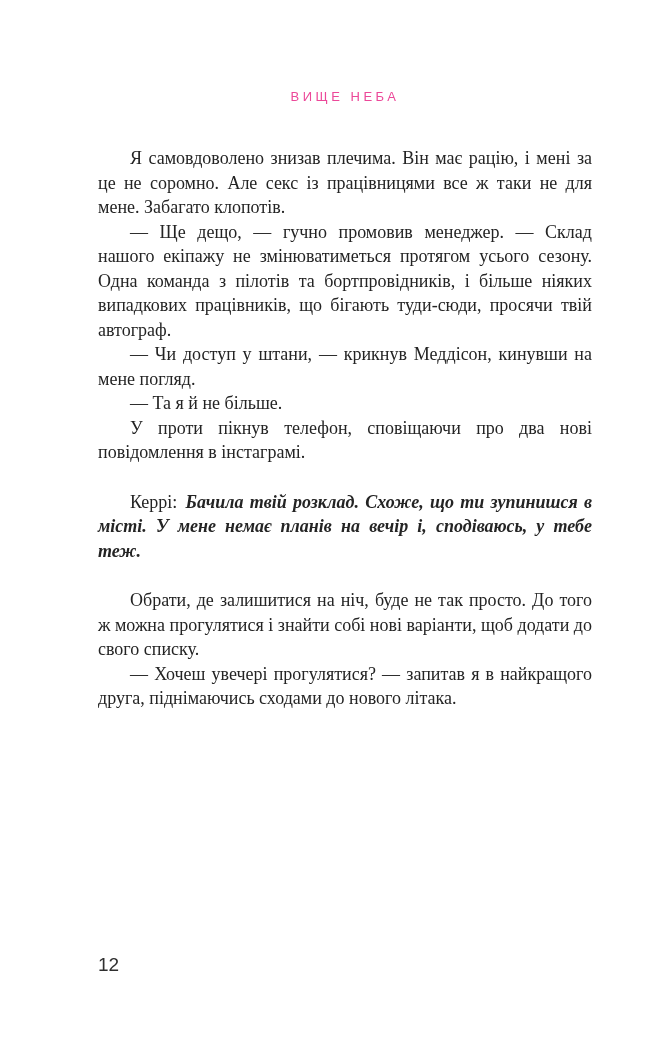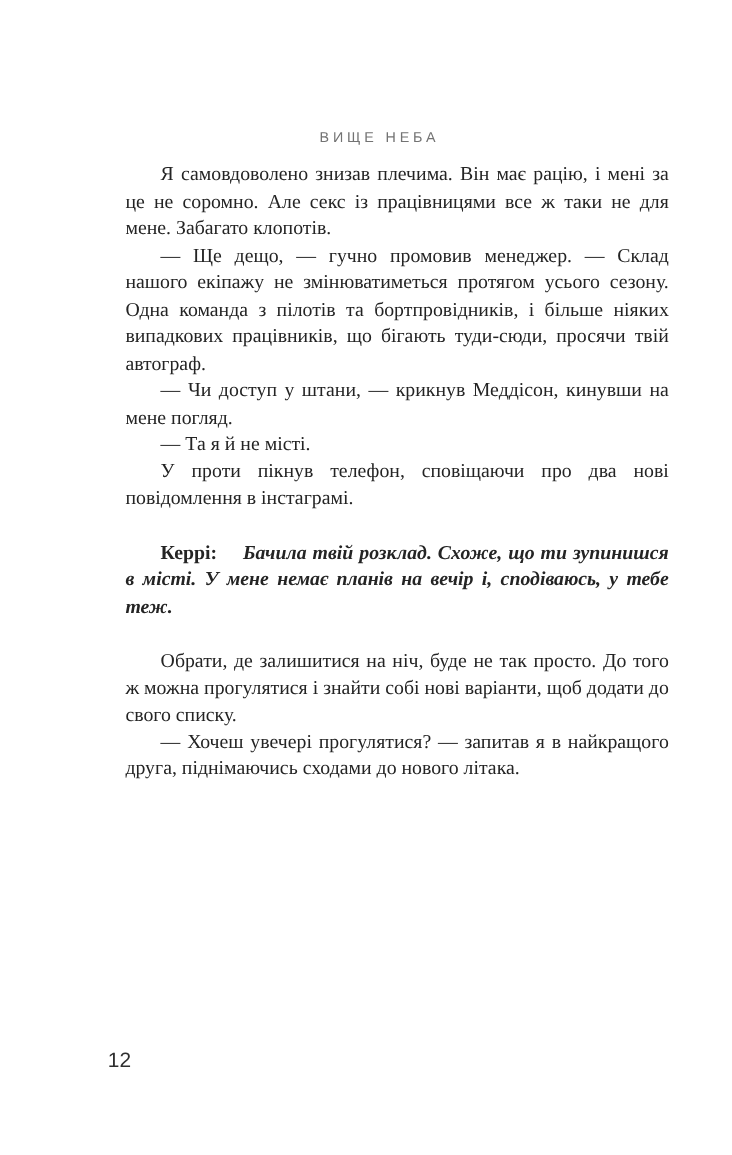--- a/index.html
+++ b/index.html
@@ -17,42 +17,41 @@
 
   .running-head {
     position: absolute;
     top: 89px;
     left: 98px;
     width: 494px;
     text-align: center;
     font-family: "Liberation Sans", sans-serif;
     font-size: 13px;
     letter-spacing: 3.5px;
-    color: #737373;
+    color: #ec4899;
     white-space: nowrap;
-    margin-top: 28px;
   }
 
   .text-block {
     position: absolute;
     top: 146px;
-    left: 114px;
+    left: 98px;
     width: 494px;
     font-size: 18px;
     line-height: 24.5px;
     text-align: justify;
   }
 
   .para {
     margin: 0;
     text-indent: 32px;
   }
 
   .msg { margin: 25px 0; }
-  .speaker { font-weight: 700; margin-right: 18px; }
+  .speaker { font-weight: 400; margin-right: 2px; }
   .mtext { font-style: italic; font-weight: bold; }
 
   .folio {
     position: absolute;
     top: 954px;
     left: 98px;
     width: 494px;
     text-align: left;
     font-family: "Liberation Sans", sans-serif;
     font-size: 19px;
@@ -67,21 +66,21 @@
   <div class="running-head">ВИЩЕ НЕБА</div>
 
   <main class="text-block">
 
     <p class="para">Я самовдоволено знизав плечима. Він має рацію, і мені за це не соромно. Але секс із працівницями все ж таки не для мене. Забагато клопотів.</p>
 
     <p class="para">— Ще дещо, — гучно промовив менеджер. — Склад нашого екіпажу не змінюватиметься протягом усього сезону. Одна команда з пілотів та бортпровідників, і більше ніяких випадкових працівників, що бігають туди-сюди, просячи твій автограф.</p>
 
     <p class="para">— Чи доступ у штани, — крикнув Меддісон, кинувши на мене погляд.</p>
 
-    <p class="para">— Та я й не місті.</p>
+    <p class="para">— Та я й не більше.</p>
 
     <p class="para">У проти пікнув телефон, сповіщаючи про два нові повідомлення в інстаграмі.</p>
 
     <p class="para msg">
       <span class="speaker">Керрі:</span>
       <span class="mtext">Бачила твій розклад. Схоже, що ти зупинишся в місті. У мене немає планів на вечір і, сподіваюсь, у тебе теж.</span>
     </p>
 
 
 

